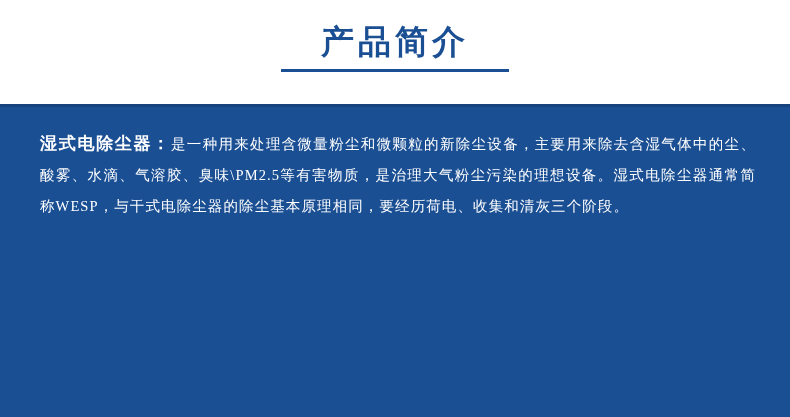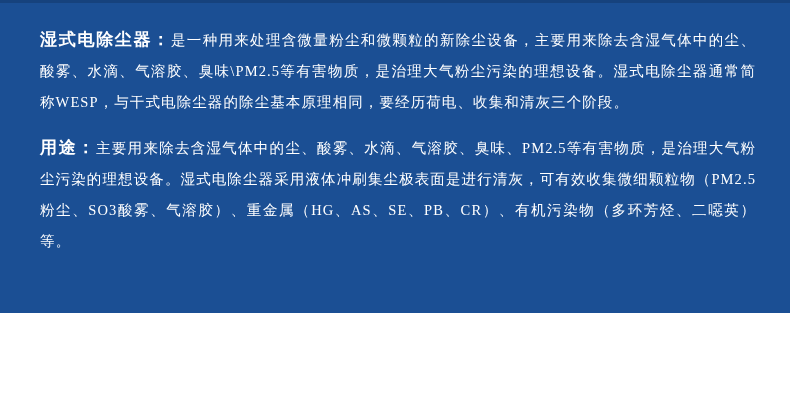--- a/index.html
+++ b/index.html
@@ -85,26 +85,29 @@
   }
   .body-text {
     font-weight: normal;
   }
 </style>
 </head>
 <body>
 
 <div class="page">
 
+  <div class="title-area">
+    <div class="title-wrap">
+      <div class="title-text">产品简介</div>
+      <div class="title-underline"></div>
+    </div>
+  </div>
 
   <div class="panel">
 
     <p class="para">
       <span class="lead">湿式电除尘器：</span><span class="body-text">是一种用来处理含微量粉尘和微颗粒的新除尘设备，主要用来除去含湿气体中的尘、酸雾、水滴、气溶胶、臭味\PM2.5等有害物质，是治理大气粉尘污染的理想设备。湿式电除尘器通常简称WESP，与干式电除尘器的除尘基本原理相同，要经历荷电、收集和清灰三个阶段。</span>
     </p>
 
-    <p class="para">
-      <span class="lead">用途：</span><span class="body-text">主要用来除去含湿气体中的尘、酸雾、水滴、气溶胶、臭味、PM2.5等有害物质，是治理大气粉尘污染的理想设备。湿式电除尘器采用液体冲刷集尘极表面是进行清灰，可有效收集微细颗粒物（PM2.5粉尘、SO3酸雾、气溶胶）、重金属（HG、AS、SE、PB、CR）、有机污染物（多环芳烃、二噁英）等。</span>
-    </p>
 
   </div>
 
 </div>
 
 </body></html>

